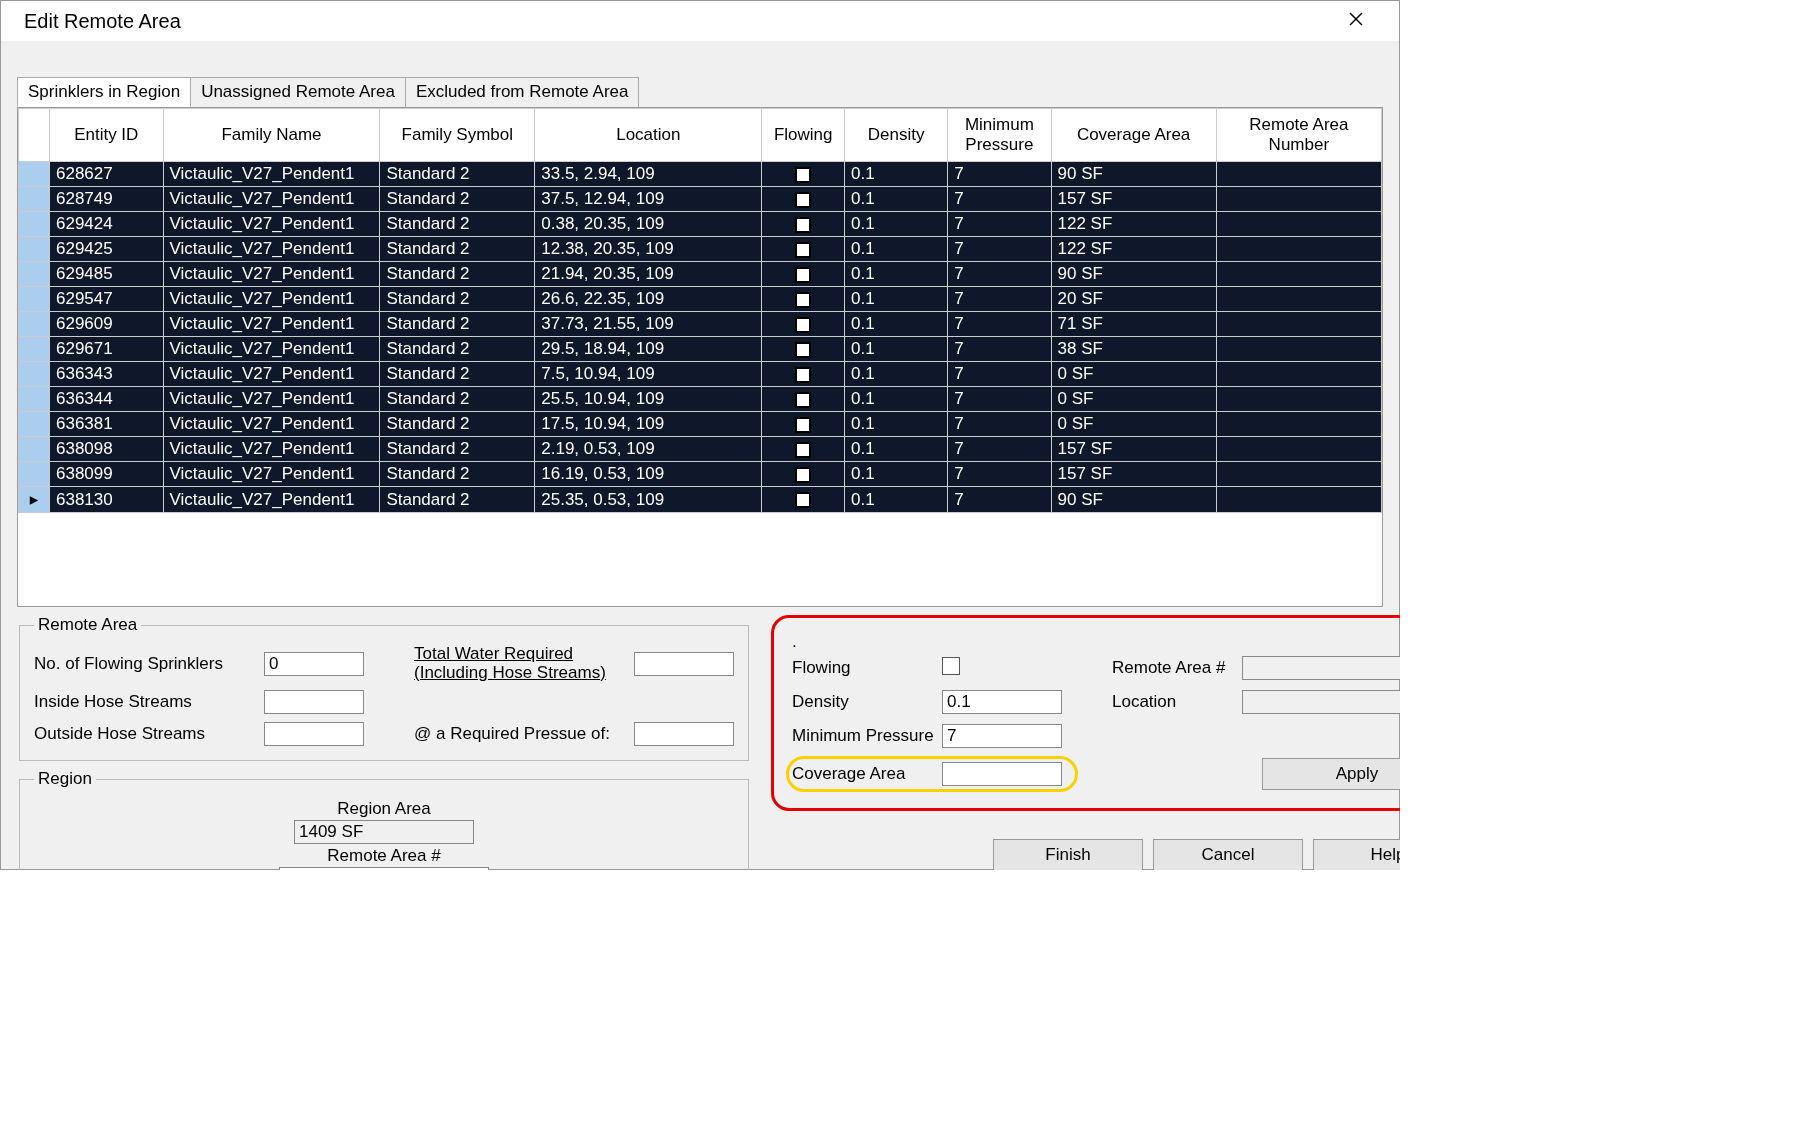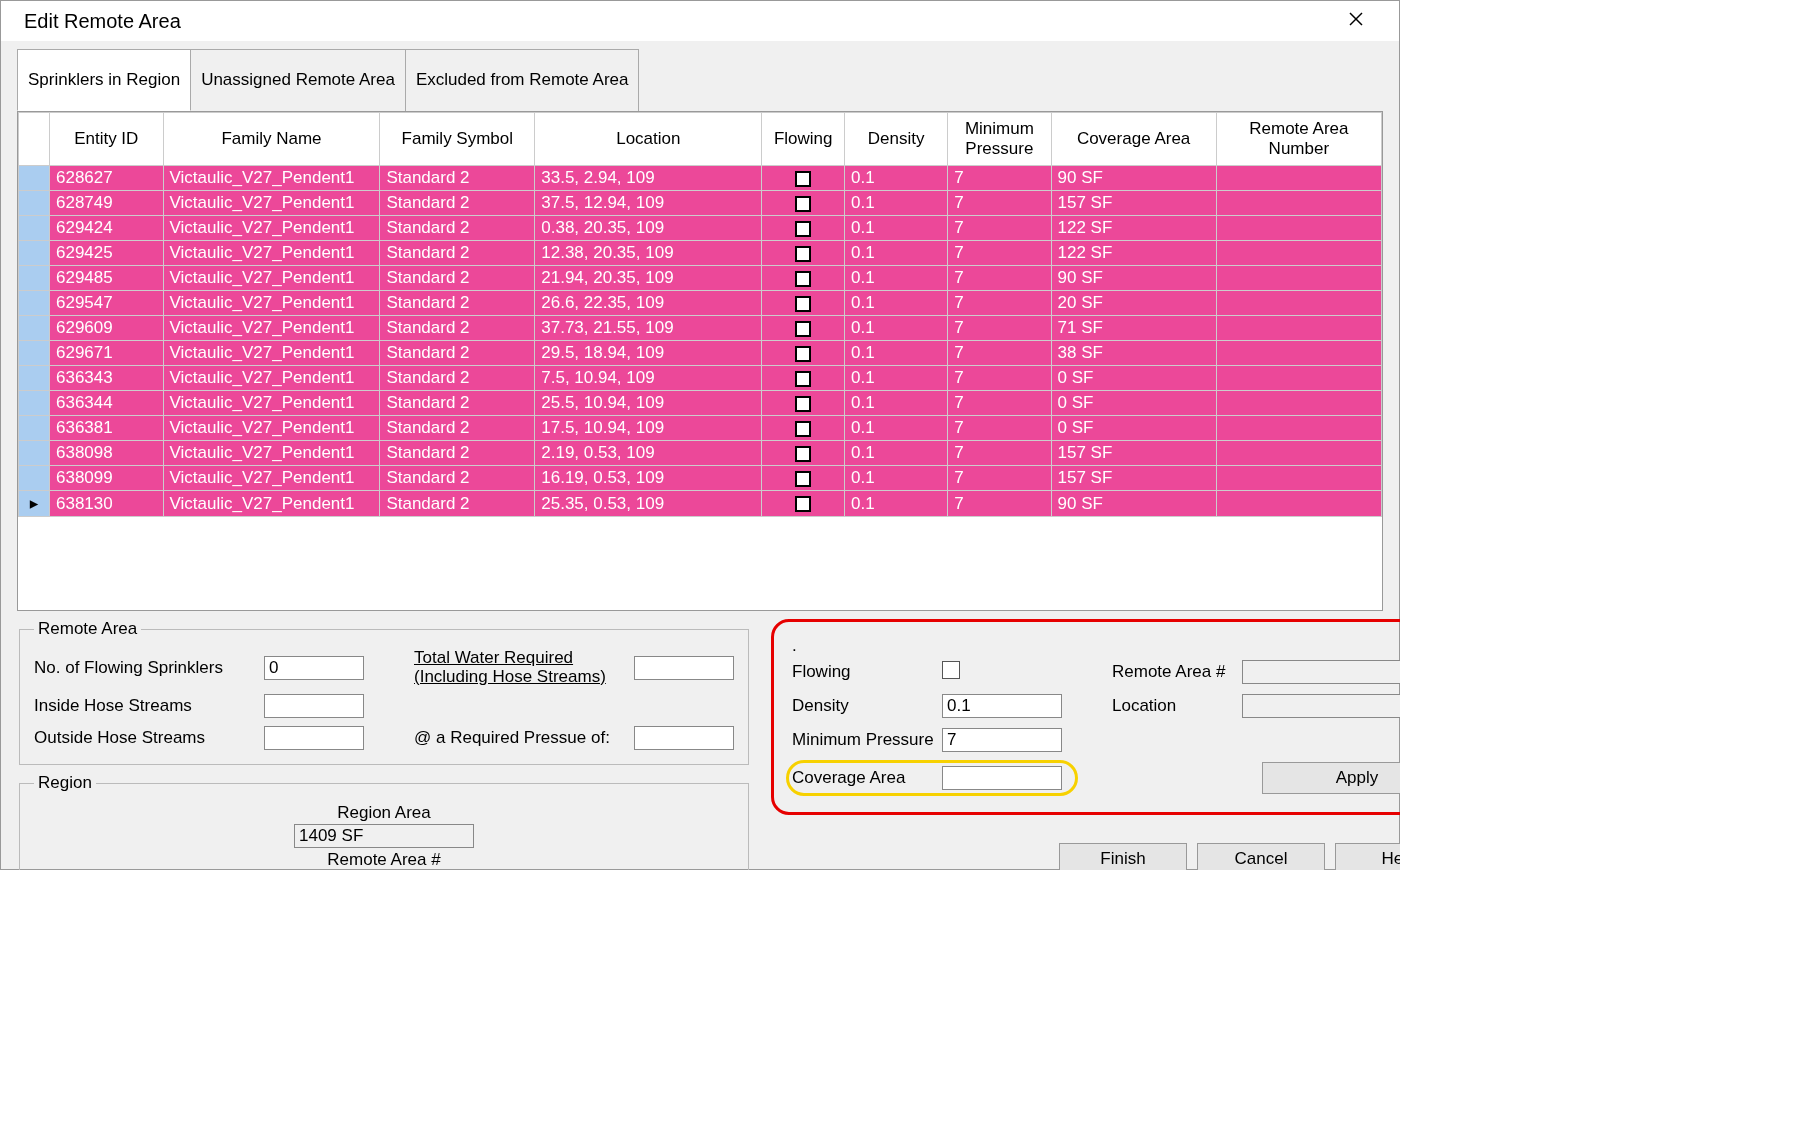--- a/index.html
+++ b/index.html
@@ -43,26 +43,27 @@
   .content {
     flex: 1;
     padding: 8px 16px 12px 16px;
     display: flex;
     flex-direction: column;
   }
   .tabs {
     display: flex;
   }
   .tab {
-    padding: 20px 10px;
+    padding: 4px 10px;
     border: 1px solid #aaa;
     background: #f0f0f0;
     cursor: pointer;
     margin-right: -1px;
     border-bottom: none;
+    margin-top: 28px;
   }
   .tab.active {
     background: #fff;
     position: relative;
     z-index: 2;
     border-bottom: 1px solid #fff;
   }
   .table-wrap {
     border: 1px solid #999;
     background: #fff;
@@ -93,21 +94,21 @@
   .col-entity { width: 110px; }
   .col-family { width: 210px; }
   .col-symbol { width: 150px; }
   .col-location { width: 220px; }
   .col-flowing { width: 80px; text-align:center;}
   .col-density { width: 100px; }
   .col-minp { width: 100px; }
   .col-cov { width: 160px; }
   .col-ran { width: 160px; }
   tbody tr {
-    background: #ec4899;
+    background: #0f172a;
     color: #fff;
   }
   tbody td.marker {
     background: #aacdf0;
     color: #000;
     border: 1px solid #ccc;
     text-align:center;
   }
   tbody td.flowing-cell { text-align: center;}
   tbody .chk {
@@ -164,21 +165,21 @@
     content:"";
     position:absolute;
     left:-6px; top:-6px; right:-6px; bottom:-6px;
     border:3px solid #f7d100;
     border-radius: 18px;
     pointer-events:none;
   }
   .btn {
     border: 1px solid #999;
     background: #e5e5e5;
-    width: 128px;
+    width: 150px;
     height: 32px;
     display: inline-flex;
     align-items:center;
     justify-content:center;
     cursor:pointer;
     margin-left: 10px;
   }
   .btn.apply { width: 180px; padding-left: 10px; }
   .footer-buttons { display:flex; justify-content:flex-end; margin-top: 4px;}
   .region-row { display:flex;align-items:center;gap:1px;flex-direction:column;}

